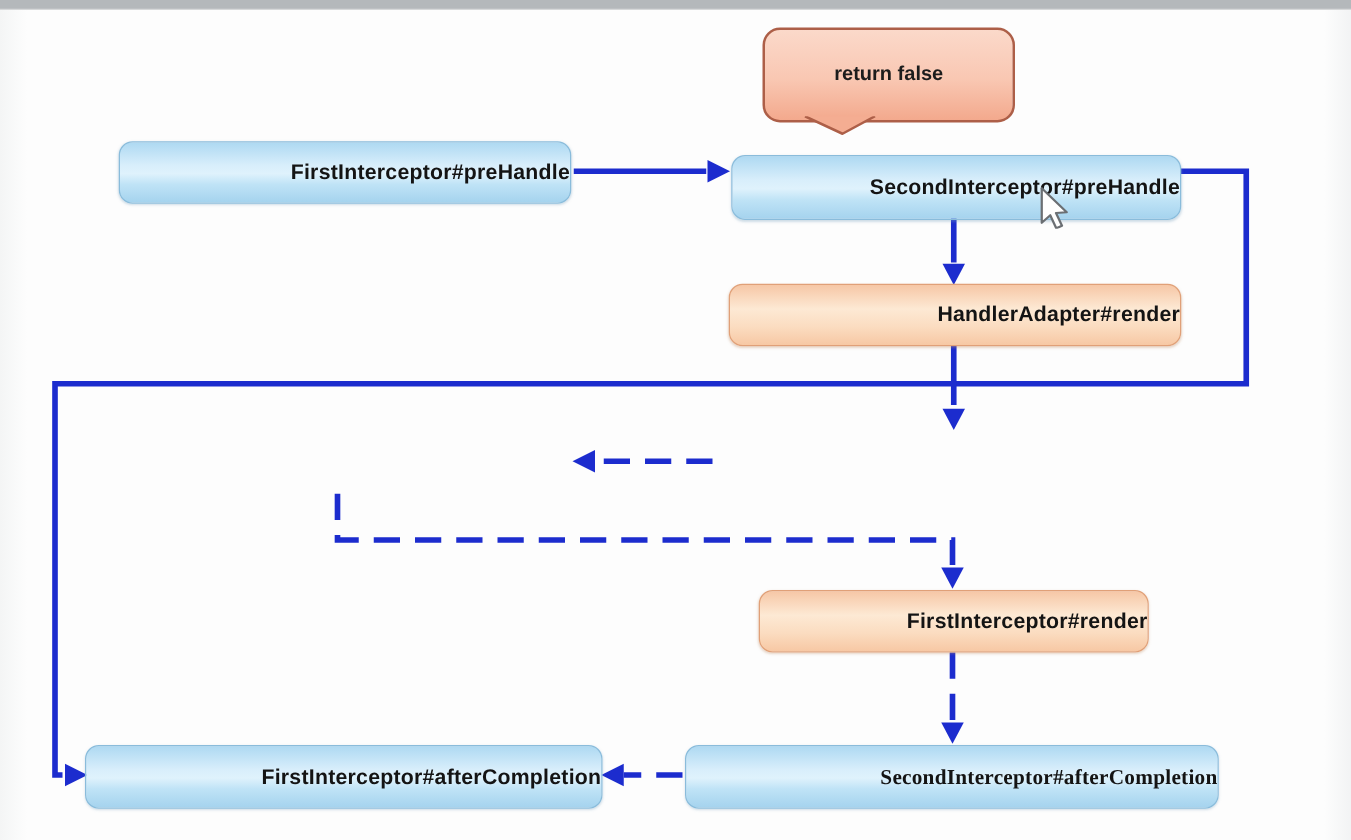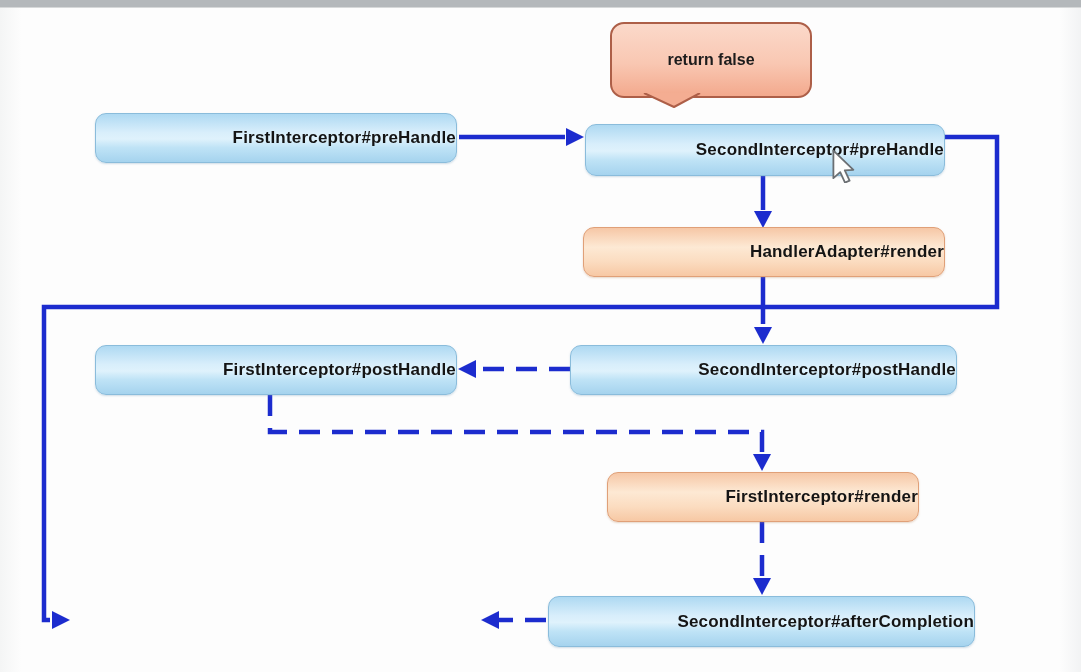--- a/index.html
+++ b/index.html
@@ -87,34 +87,31 @@
   </div>
 
   <div class="node blue" style="left:585px;top:112px;width:358px;height:50px;margin-top:12px;">
     <span>SecondInterceptor#preHandle</span>
   </div>
 
   <div class="node orange" style="left:583px;top:227px;width:360px;height:48px;">
     <span>HandlerAdapter#render</span>
   </div>
 
-  <div class="node blue" style="left:95px;top:345px;width:360px;height:48px;">
-    <span>FirstInterceptor#postHandle</span>
-  </div>
 
-  <div class="node blue" style="left:570px;top:345px;width:385px;height:48px;">
-    <span>SecondInterceptor#postHandle</span>
-  </div>
 
   <div class="node orange" style="left:607px;top:472px;width:310px;height:48px;">
     <span>FirstInterceptor#render</span>
   </div>
 
+  <div class="node blue" style="left:68px;top:596px;width:412px;height:49px;">
+    <span>FirstInterceptor#afterCompletion</span>
+  </div>
 
-  <div class="node blue" style="left:548px;top:596px;width:425px;height:49px;">
+  <div class="node blue" style="left:548px;top:596px;width:425px;height:49px;font-family:Liberation Serif, serif;">
     <span>SecondInterceptor#afterCompletion</span>
   </div>
 
   <svg class="cursor" width="26" height="34" viewBox="0 0 13 17">
     <path d="M1.2,0.8 L1.2,14.6 L4.6,11.6 L7.0,16.8 L9.3,15.8 L6.9,10.7 L11.2,10.4 Z" fill="#fefefe" stroke="#6b6f73" stroke-width="0.9" stroke-linejoin="round"></path>
   </svg>
 
 </div>
 
 </body></html>

